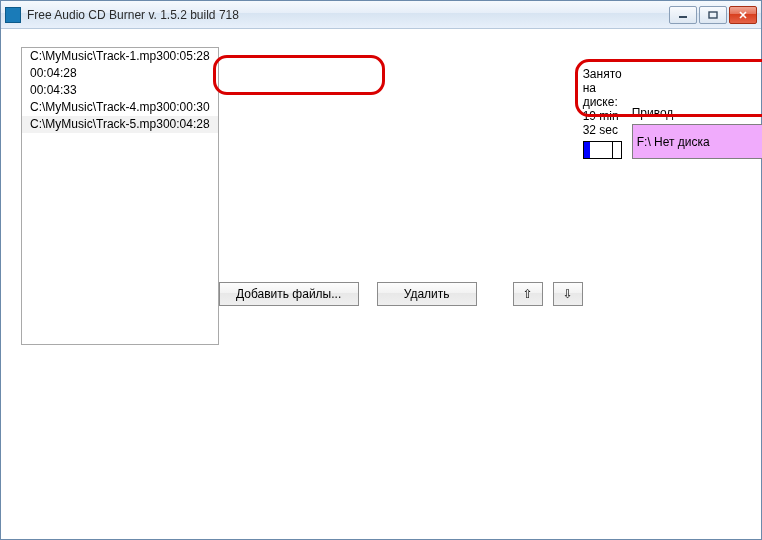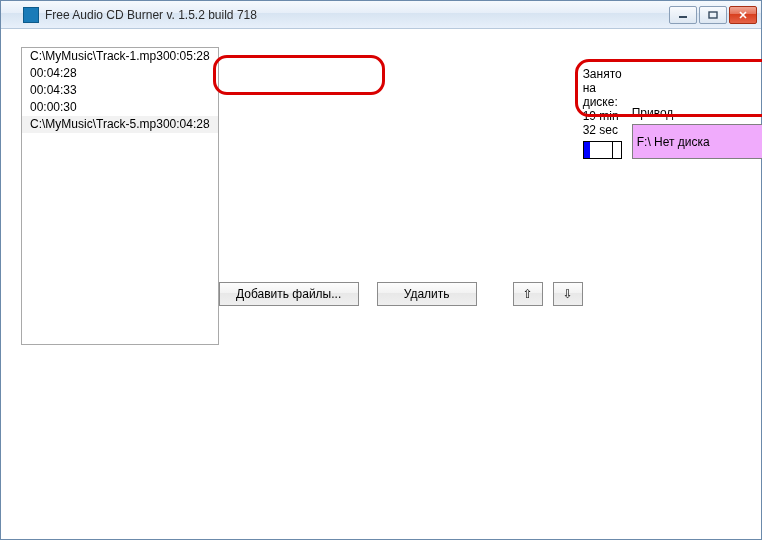--- a/index.html
+++ b/index.html
@@ -17,21 +17,21 @@
     display: flex;
     flex-direction: column;
     box-shadow: 0 0 6px rgba(0,0,0,0.3);
   }
   .titlebar {
     height: 28px;
     background: linear-gradient(to bottom, #f5f9fd 0%, #e6eef8 45%, #d7e4f2 46%, #e8f0fa 100%);
     border-bottom: 1px solid #b8c9dc;
     display: flex;
     align-items: center;
-    padding: 0 4px 0 22px;
+    padding: 0 4px 0 4px;
   }
   .app-icon {
     width: 16px; height: 16px;
     background: #1a7bb8;
     border: 1px solid #0d5a8a;
     margin-right: 6px;
     display: flex;
     align-items: center;
     justify-content: center;
     color: #fff;
@@ -218,20 +218,21 @@
           <span class="track-path">C:\MyMusic\Track-1.mp3</span>
           <span class="track-dur">00:05:28</span>
         </div>
         <div class="track-row">
           <span class="track-dur">00:04:28</span>
         </div>
         <div class="track-row">
           <span class="track-dur">00:04:33</span>
         </div>
         <div class="track-row">
+          <span class="track-path">C:\MyMusic\Track-4.mp3</span>
           <span class="track-dur">00:00:30</span>
         </div>
         <div class="track-row sel">
           <span class="track-path">C:\MyMusic\Track-5.mp3</span>
           <span class="track-dur">00:04:28</span>
         </div>
       </div>
 
     <div class="button-row">
       <div class="highlight a"></div>

